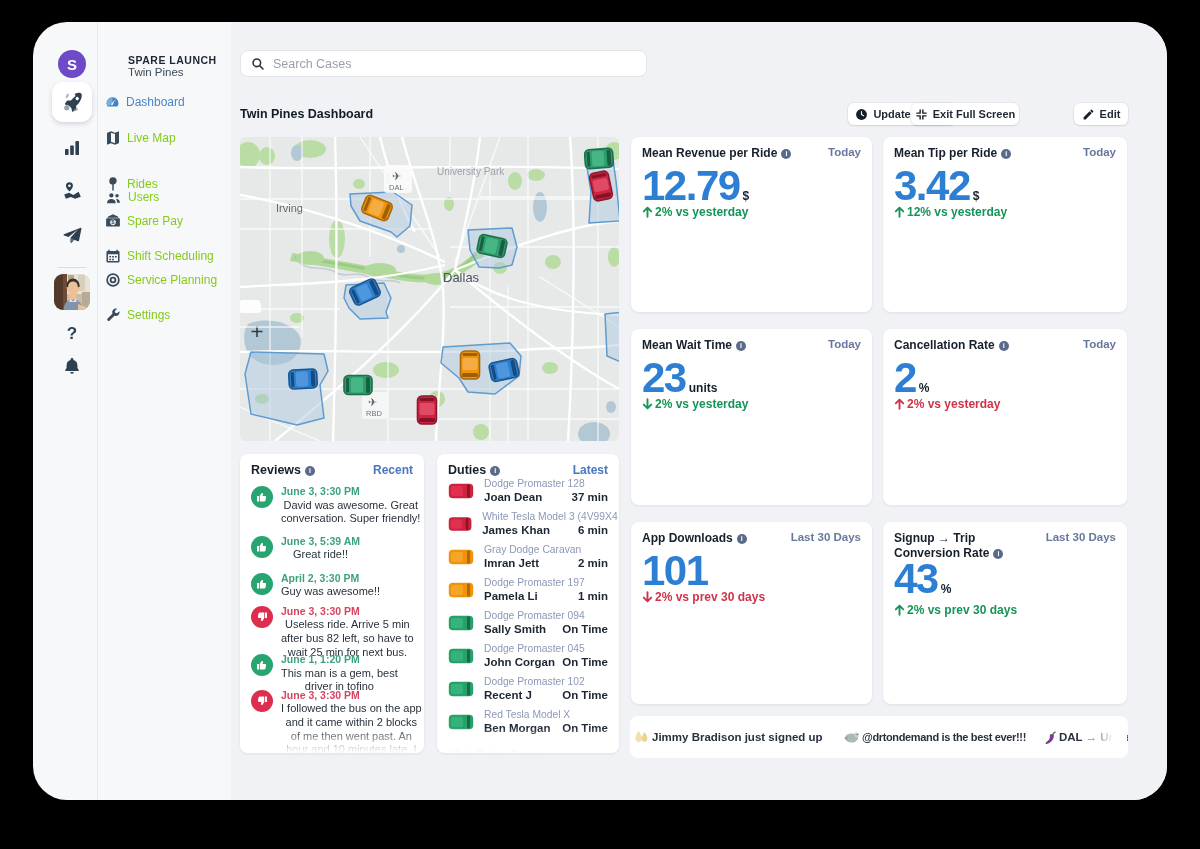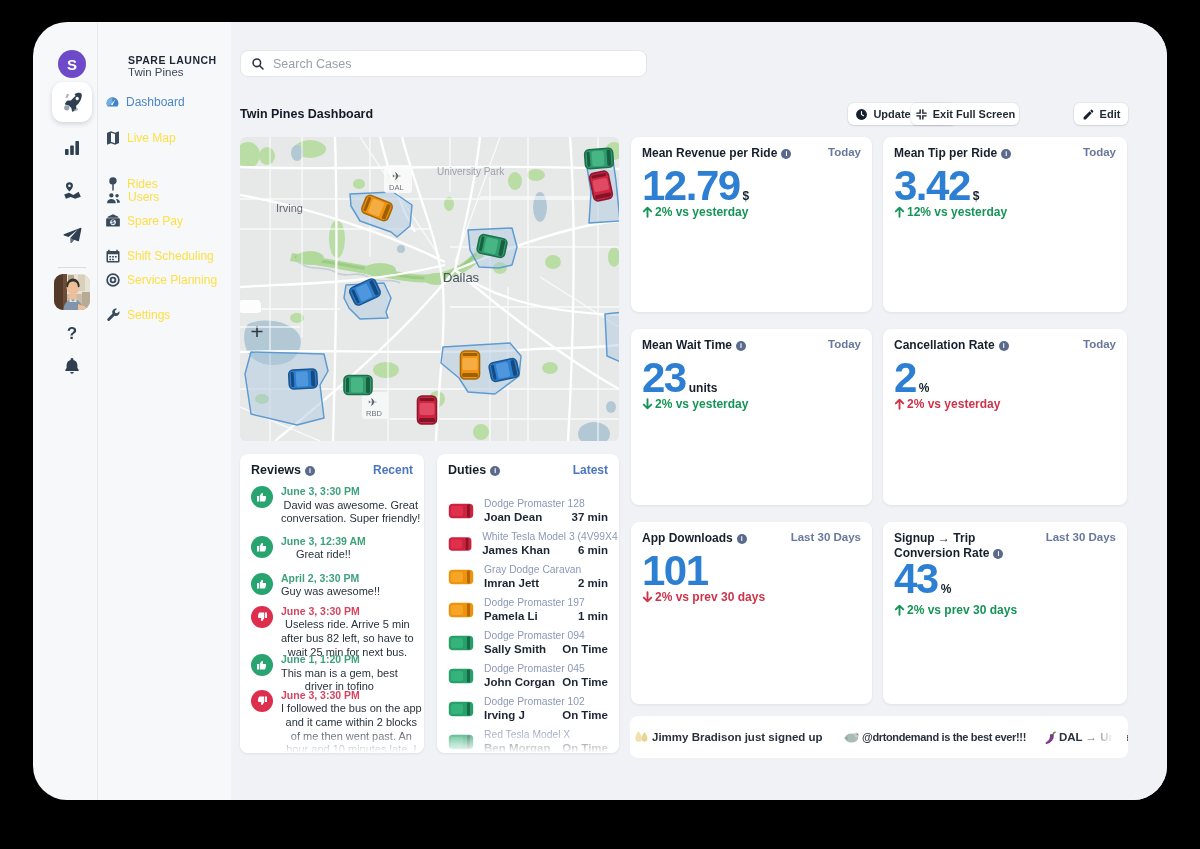--- a/index.html
+++ b/index.html
@@ -23,21 +23,21 @@
   .railicon { width:44px; display:flex; align-items:center; justify-content:center; }
   .raildiv { left:58px; top:267px; width:28px; height:1px; background:#d9dce1; }
   .avatar { left:54px; top:274px; width:36px; height:36px; border-radius:9px; overflow:hidden; }
   .qmark { left:58px; top:324px; width:28px; text-align:center; font-size:17px;
     font-weight:bold; color:#2e3f50; }
 
   
   .orgname { left:128px; top:54px; font-size:10.5px; font-weight:bold;
     letter-spacing:.5px; color:#1d2733; }
   .orgsub { left:128px; top:66px; font-size:11.5px; color:#3c4a59; }
-  .nav { left:105px; font-size:12px; font-weight:500; color:#fde047;
+  .nav { left:105px; font-size:12px; font-weight:500; color:#84cc16;
     display:flex; align-items:center; gap:6px; height:20px; white-space:nowrap; }
   .nav svg { flex:0 0 auto; }
   .nav.active { color:#4a86c8; }
 
   
   .search { left:240px; top:50px; width:407px; height:27px; background:#fff;
     border:1px solid #e3e5e9; border-radius:8px; display:flex; align-items:center;
     padding-left:10px; gap:8px; }
   .search .ph { color:#9aa1ac; font-size:12.5px; }
   .pagetitle { left:240px; top:107px; font-size:12.5px; font-weight:bold; color:#111b27; }
@@ -490,21 +490,21 @@
             <div class="rvtx">David was awesome. Great<br>conversation. Super friendly!</div>
           </div>
         </div>
       <div class="rv" style="margin-bottom:10px">
           <div class="rvic g">
             <svg width="12" height="12" viewBox="0 0 24 24">
               <path fill="#fff" d="M2 10h4v11H2zM7.5 21h9.1c1 0 1.9-.7 2.1-1.7l1.5-6.5c.3-1.4-.7-2.8-2.2-2.8h-4.6l.8-3.5c.2-1.1-.4-2.2-1.5-2.5-.9-.2-1.8.2-2.2 1L7.5 10z"></path>
             </svg>
           </div>
         <div>
-            <div class="rvdate g">June 3, 12:39 AM</div>
+            <div class="rvdate g">June 3, 5:39 AM</div>
             <div class="rvtx">Great ride!!</div>
           </div>
         </div>
       <div class="rv" style="margin-bottom:6px">
           <div class="rvic g">
             <svg width="12" height="12" viewBox="0 0 24 24">
               <path fill="#fff" d="M2 10h4v11H2zM7.5 21h9.1c1 0 1.9-.7 2.1-1.7l1.5-6.5c.3-1.4-.7-2.8-2.2-2.8h-4.6l.8-3.5c.2-1.1-.4-2.2-1.5-2.5-.9-.2-1.8.2-2.2 1L7.5 10z"></path>
             </svg>
           </div>
         <div>
@@ -547,21 +547,21 @@
         </div>
     </div>
     <div class="fade"></div>
   </div>
 
   <div class="abs card" style="left:437px; top:454px; width:182px; height:299px; overflow:hidden;">
     <div class="panelhead">
         <div class="ptitle">Duties<span class="info">i</span></div>
         <div class="plabel">Latest</div>
       </div>
-    <div style="margin-top:20px;" id="dutylist">
+    <div style="margin-top:0;" id="dutylist">
       <div class="duty">
           <svg width="26" height="16" viewBox="0 0 26 16">
             <rect x="0.8" y="0.8" width="24.4" height="14.4" rx="4" fill="#cb2340"></rect>
             <rect x="19" y="1.5" width="3" height="13" rx="1" fill="#8f1426"></rect>
             <rect x="3" y="3" width="12" height="10" rx="2" fill="#e0304e"></rect>
           </svg>
         <div class="dutytx">
             <div class="dveh">Dodge Promaster 128</div>
             <div class="dname">
               <span>Joan Dean</span>
@@ -641,21 +641,21 @@
         </div>
       <div class="duty">
           <svg width="26" height="16" viewBox="0 0 26 16">
             <rect x="0.8" y="0.8" width="24.4" height="14.4" rx="4" fill="#27a06a"></rect>
             <rect x="19" y="1.5" width="3" height="13" rx="1" fill="#17694a"></rect>
             <rect x="3" y="3" width="12" height="10" rx="2" fill="#35b37b"></rect>
           </svg>
         <div class="dutytx">
             <div class="dveh">Dodge Promaster 102</div>
             <div class="dname">
-              <span>Irving J</span>
+              <span>Recent J</span>
               <span>On Time</span>
             </div>
           </div>
         </div>
       <div class="duty">
           <svg width="26" height="16" viewBox="0 0 26 16">
             <rect x="0.8" y="0.8" width="24.4" height="14.4" rx="4" fill="#27a06a"></rect>
             <rect x="19" y="1.5" width="3" height="13" rx="1" fill="#17694a"></rect>
             <rect x="3" y="3" width="12" height="10" rx="2" fill="#35b37b"></rect>
           </svg>

